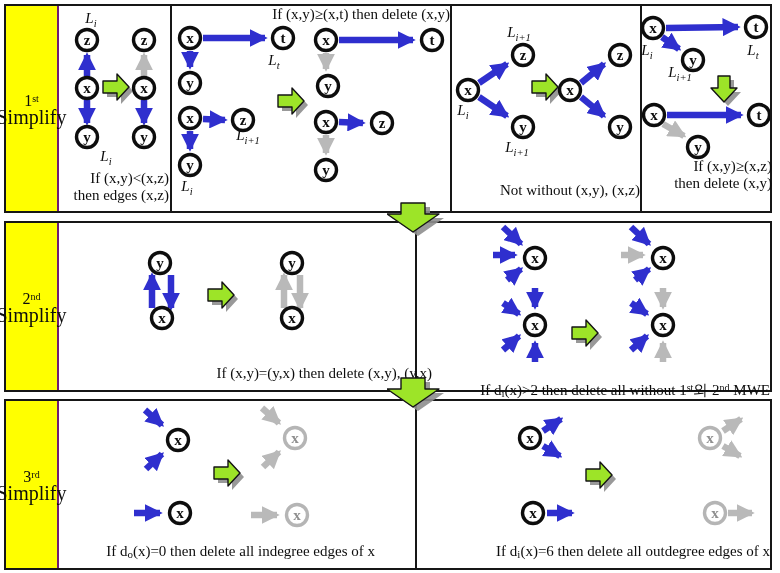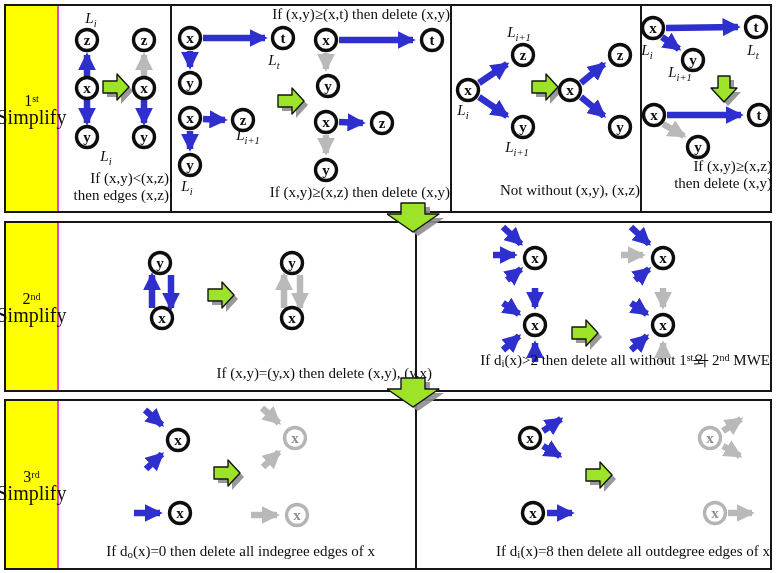--- a/index.html
+++ b/index.html
@@ -5,21 +5,21 @@
   html,body { margin:0; padding:0; background:#ffffff; }
   .page { position:relative; width:780px; height:573px; background:#ffffff;
           font-family:"Liberation Serif", serif; color:#0d0d0d; overflow:hidden; }
   .row { position:absolute; left:4px; width:768px; background:#ffffff;
          border:2px solid #161616; box-sizing:border-box; }
   #row1 { top:4px;   height:209px; }
   #row2 { top:221px; height:171px; }
   #row3 { top:399px; height:171px; }
   .row-inner { position:relative; width:100%; height:100%; }
   .label-cell { position:absolute; left:0; top:0; bottom:0; width:51px;
-                background:#FFFF00; border-right:2px solid #d946ef;
+                background:#FFFF00; border-right:2px solid #701a75;
                 display:flex; flex-direction:column; align-items:center;
                 justify-content:center; text-align:center; }
   .label-num  { font-size:16px; line-height:16px; }
   .label-num sup { font-size:10px; vertical-align:4px; }
   .label-word { font-size:20px; line-height:17px; }
   .vdiv { position:absolute; top:0; bottom:0; width:2px; background:#161616; }
   .graph { position:absolute; left:0; top:0; }
   .cap { position:absolute; text-align:right; font-size:15px; line-height:17px; }
   .cap sub { font-size:11px; vertical-align:-2px; }
   .cap sup { font-size:10px; vertical-align:4px; }
@@ -233,21 +233,20 @@
             <text y="5.2">t</text>
           </g>
         <g class="node" transform="translate(692,141)">
             <circle r="10.5"></circle>
             <text y="5.2">y</text>
           </g>
       </svg>
 
       <div class="cap" style="left:166px;top:0;width:278px"><span>If (x,y)≥(x,t) then delete (x,y)</span></div>
       <div class="cap" style="left:51px;top:164px;width:112px"><span>If (x,y)&lt;(x,z)</span><br><span>then edges (x,z)</span></div>
-      <div class="cap" style="left:196px;top:178px;width:248px"><span>If (x,y)≥(x,z) then delete (x,y)</span></div>
       <div class="cap" style="left:446px;top:176px;width:188px"><span>Not without (x,y), (x,z)</span></div>
       <div class="cap" style="left:636px;top:152px;width:130px"><span>If (x,y)≥(x,z)</span><br><span>then delete (x,y)</span></div>
     </div>
   </div>
 
   <div class="row" id="row2">
     <div class="row-inner">
       <div class="label-cell">
         <div class="label-num"><span>2</span><sup>nd</sup></div>
         <div class="label-word">Simplify</div>
@@ -322,21 +321,21 @@
             <circle r="10.5"></circle>
             <text y="5.2">x</text>
           </g>
         <g class="node" transform="translate(657,102)">
             <circle r="10.5"></circle>
             <text y="5.2">x</text>
           </g>
       </svg>
 
       <div class="cap" style="left:68px;top:142px;width:358px"><span>If (x,y)=(y,x) then delete (x,y), (y,x)</span></div>
-      <div class="cap" style="left:409px;top:126px;width:355px"><span>If d</span><sub>i</sub><span>(x)&gt;2 then delete all without 1</span><sup>st</sup><span class="strike">와</span><span> 2</span><sup>nd</sup><span> MWE</span></div>
+      <div class="cap" style="left:409px;top:156px;width:355px"><span>If d</span><sub>i</sub><span>(x)&gt;2 then delete all without 1</span><sup>st</sup><span class="strike">와</span><span> 2</span><sup>nd</sup><span> MWE</span></div>
     </div>
   </div>
 
   <div class="row" id="row3">
     <div class="row-inner">
       <div class="label-cell">
         <div class="label-num"><span>3</span><sup>rd</sup></div>
         <div class="label-word">Simplify</div>
       </div>
       <div class="vdiv" style="left:409px"></div>
@@ -404,21 +403,21 @@
             <circle r="10.5"></circle>
             <text y="5.2">x</text>
           </g>
         <g class="node ghost" transform="translate(709,112)">
             <circle r="10.5"></circle>
             <text y="5.2">x</text>
           </g>
       </svg>
 
       <div class="cap" style="left:51px;top:142px;width:318px"><span>If d</span><sub>o</sub><span>(x)=0 then delete all indegree edges of x</span></div>
-      <div class="cap" style="left:409px;top:142px;width:355px"><span>If d</span><sub>i</sub><span>(x)=8 then delete all outdegree edges of x</span></div>
+      <div class="cap" style="left:409px;top:142px;width:355px"><span>If d</span><sub>i</sub><span>(x)=6 then delete all outdegree edges of x</span></div>
     </div>
   </div>
 
   <svg class="bigga" style="left:387px;top:202px" width="58" height="36" viewBox="0 0 58 36">
     <polygon class="ga-sh" points="14,1 38,1 38,12 52,12 26,30 0,12 14,12" transform="translate(5,4)"></polygon>
     <polygon class="ga-main" points="14,1 38,1 38,12 52,12 26,30 0,12 14,12"></polygon>
   </svg>
   <svg class="bigga" style="left:387px;top:377px" width="58" height="36" viewBox="0 0 58 36">
     <polygon class="ga-sh" points="14,1 38,1 38,12 52,12 26,30 0,12 14,12" transform="translate(5,4)"></polygon>
     <polygon class="ga-main" points="14,1 38,1 38,12 52,12 26,30 0,12 14,12"></polygon>

